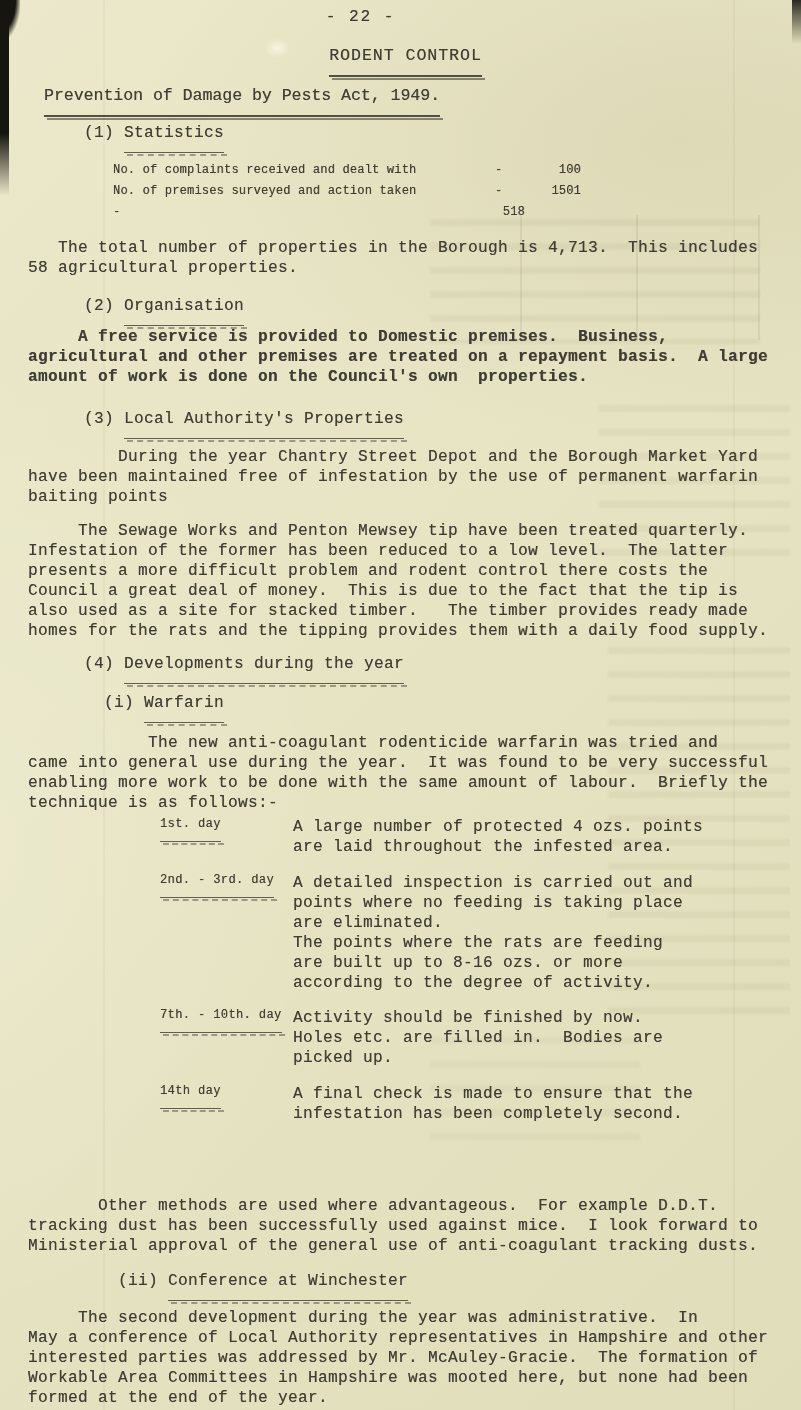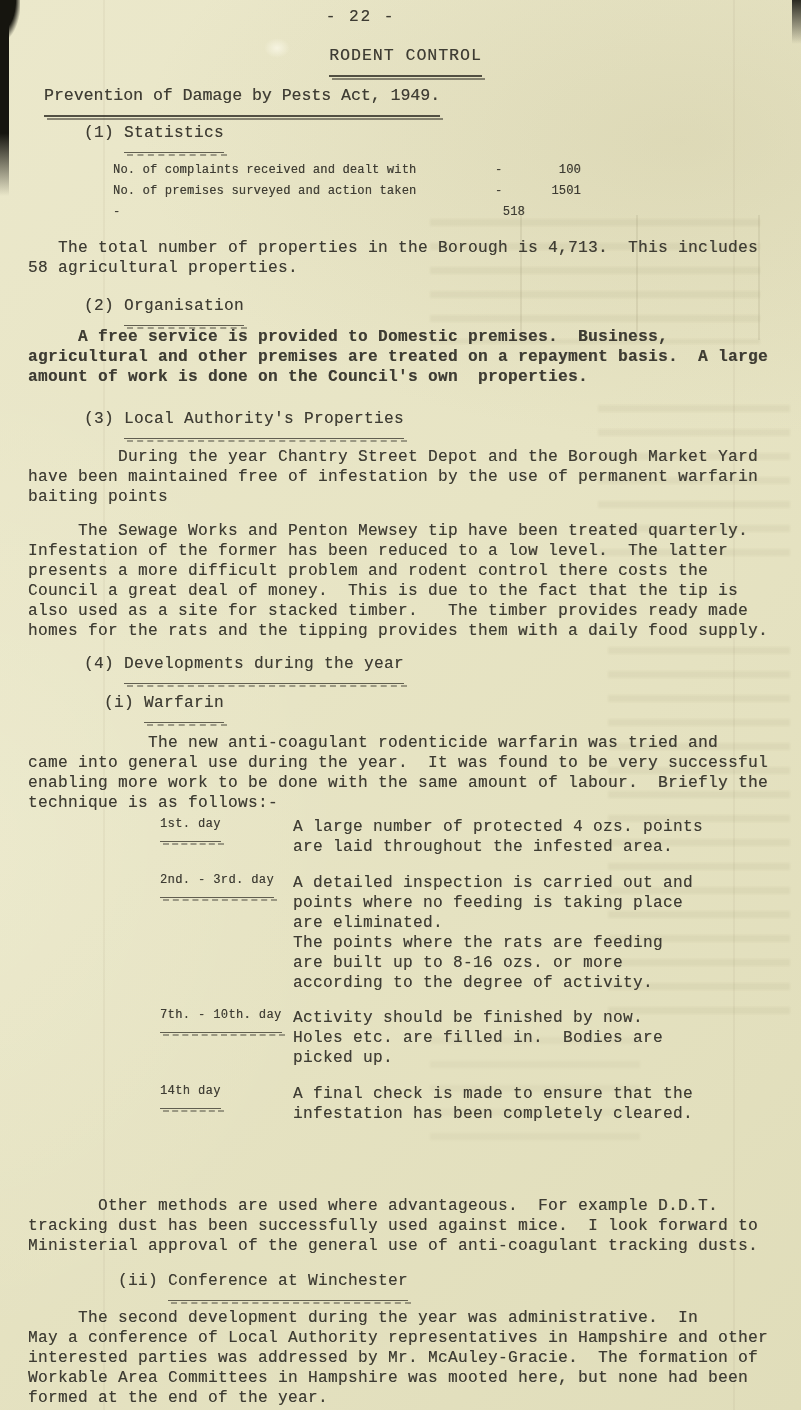--- a/index.html
+++ b/index.html
@@ -177,21 +177,21 @@
   </div>
   <div class="abs sched sch3">
     <span class="day u">7th. - 10th. day</span>
     <div class="desc pre">Activity should be finished by now.
 Holes etc. are filled in.  Bodies are
 picked up.</div>
   </div>
   <div class="abs sched sch4">
     <span class="day u">14th day</span>
     <div class="desc pre">A final check is made to ensure that the
-infestation has been completely cleared.</div>
+infestation has been completely second.</div>
   </div>
 
   <div class="abs pre p-other">       Other methods are used where advantageous.  For example D.D.T.
 tracking dust has been successfully used against mice.  I look forward to
 Ministerial approval of the general use of anti-coagulant tracking dusts.</div>
 
   <div class="abs pre p-conf">     The second development during the year was administrative.  In
 May a conference of Local Authority representatives in Hampshire and other
 interested parties was addressed by Mr. McAuley-Gracie.  The formation of
 Workable Area Committees in Hampshire was mooted here, but none had been

